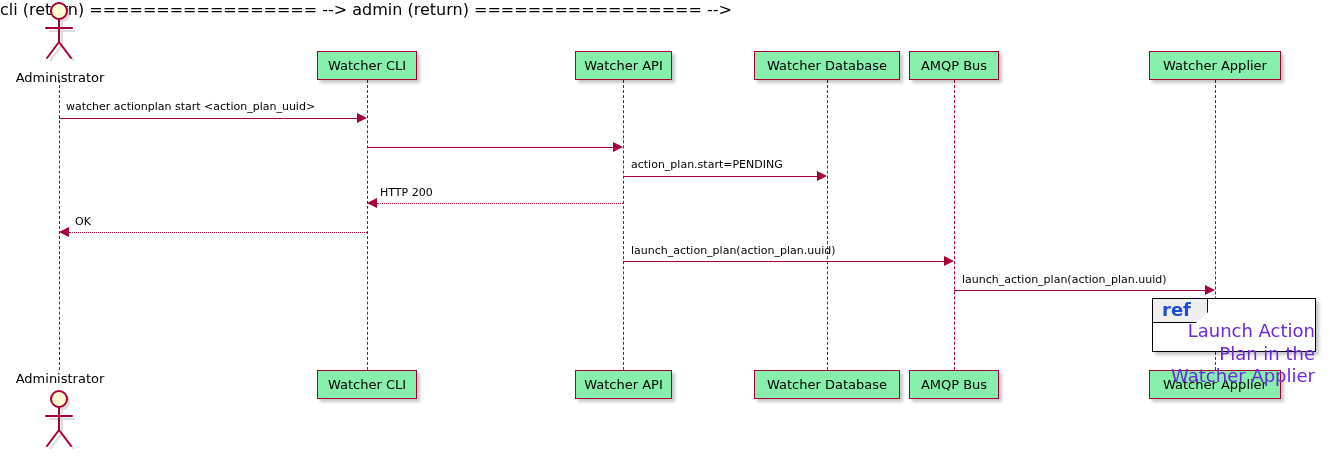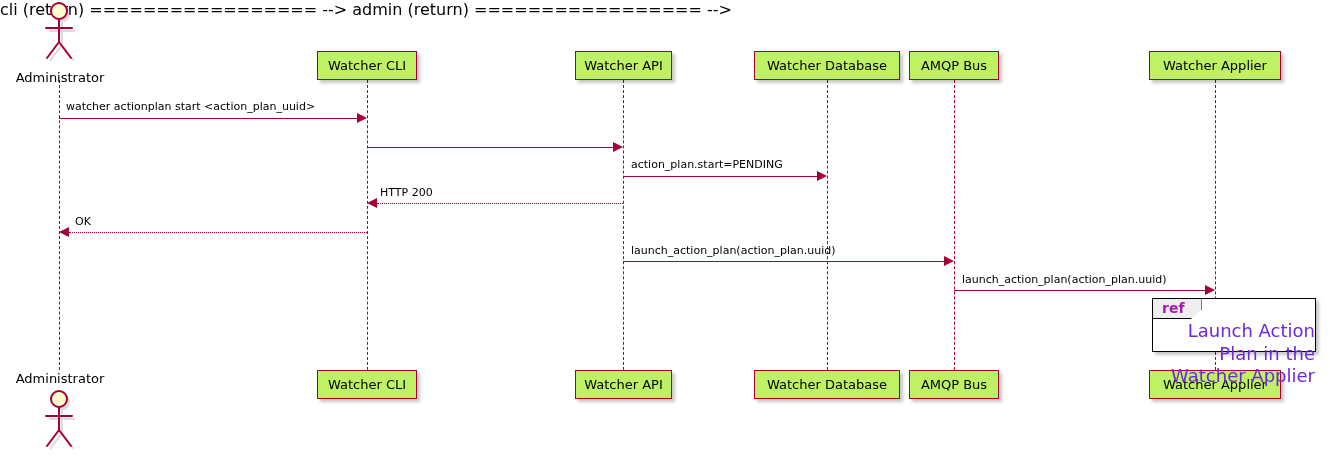--- a/index.html
+++ b/index.html
@@ -15,21 +15,21 @@
     position: relative;
     width: 1330px;
     height: 456px;
     background: #FFFFFF;
     overflow: hidden;
   }
 
   
   .participant {
     position: absolute;
-    background: #bef264;
+    background: #86efac;
     border: 1.5px solid #A80036;
     box-shadow: 3px 3px 3px rgba(0,0,0,0.22);
     color: #000000;
     font-size: 13px;
     line-height: 1;
     text-align: center;
     white-space: nowrap;
     display: flex;
     align-items: center;
     justify-content: center;
@@ -93,23 +93,23 @@
     box-shadow: 3px 3px 3px rgba(0,0,0,0.22);
     box-sizing: border-box;
   }
   .ref-tab {
     position: absolute;
     left: 0;
     top: 0;
     background: #EEEEEE;
     border-right: 1.5px solid #000000;
     border-bottom: 1.5px solid #000000;
-    font-size: 14px;
+    font-size: 18px;
     font-weight: bold;
-    color: #a21caf;
+    color: #1d4ed8;
     padding: 2px 16px 3px 9px;
     line-height: 1;
     box-sizing: border-box;
     clip-path: polygon(0 0, 100% 0, 100% 55%, 78% 100%, 0 100%);
   }
   .ref-body {
     position: absolute;
     left: 6px;
     top: 21px;
     font-size: 18px;

